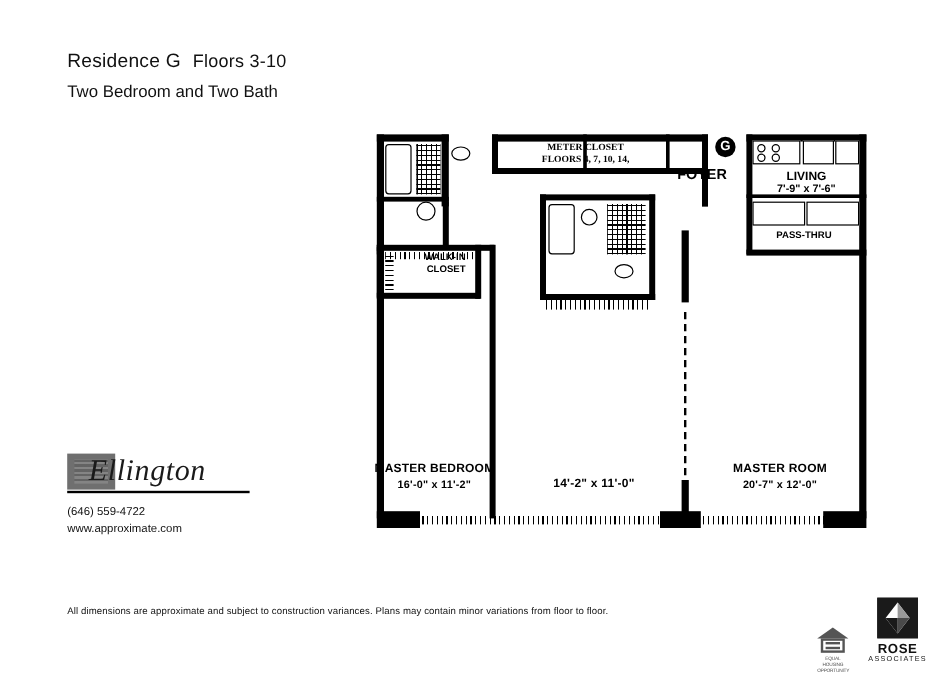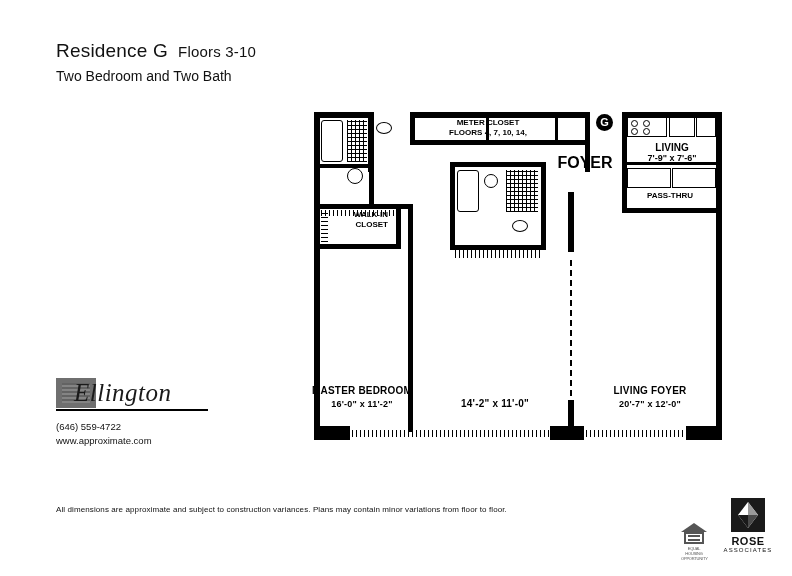--- a/index.html
+++ b/index.html
@@ -29,21 +29,21 @@
     left: 56px;
     top: 40px;
   }
   .title-line1 {
     font-size: 19px;
     letter-spacing: 0.2px;
     color: #111;
     white-space: nowrap;
   }
   .title-line1 .res-name {
-    font-size: 19px;
+    font-size: 16px;
   }
   .title-line1 .floors {
     font-size: 15px;
     margin-left: 10px;
   }
   .title-line2 {
     font-size: 14px;
     margin-top: 6px;
     color: #111;
   }
@@ -344,26 +344,26 @@
     <div class="fix-round" style="left:47px; top:68px; width:16px; height:16px;"></div>
 
     <div class="fix" style="left:157px; top:70px; width:22px; height:42px; border-radius:3px;"></div>
     <div class="hatch-v" style="left:206px; top:70px; width:32px; height:42px;"></div>
     <div class="hatch" style="left:206px; top:70px; width:32px; height:42px;"></div>
     <div class="fix-round" style="left:184px; top:74px; width:14px; height:14px;"></div>
     <div class="fix-round" style="left:212px; top:120px; width:16px; height:12px;"></div>
 
     <div class="g-circle" style="left:296px; top:14px;">G</div>
 
-    <div class="small-label" style="left:118px; top:18px; width:140px;">
+    <div class="small-label" style="left:118px; top:18px; width:140px;font-family:Liberation Serif, serif;">
       <span>METER CLOSET</span><br>
       <span>FLOORS 4, 7, 10, 14,</span>
     </div>
 
-    <div class="small-label" style="left:250px; top:58px; width:70px; font-size:16px;">FOYER</div>
+    <div class="small-label" style="left:250px; top:41px; width:70px; font-size:12px;">FOYER</div>
 
     <div class="small-label" style="left:322px; top:43px; width:100px;">
       <span style="font-size:10px;">LIVING</span><br>
       <span style="font-size:9px;">7'-9" x 7'-6"</span>
     </div>
 
     <div class="tiny-label" style="left:330px; top:92px; width:80px; font-size:8px;">PASS-THRU</div>
 
     <div class="small-label" style="left:18px; top:110px; width:70px; text-align:right;">
       <span>WALK-IN</span><br>
@@ -373,21 +373,21 @@
     <div class="room-label" style="left:12px; top:285px; width:100px;">
       <span>MASTER BEDROOM</span>
       <span class="dims">16'-0" x 11'-2"</span>
     </div>
 
     <div class="room-label" style="left:140px; top:297px; width:110px;">
       <span class="dims" style="font-size:10px;">14'-2" x 11'-0"</span>
     </div>
 
     <div class="room-label" style="left:290px; top:285px; width:120px;">
-      <span>LIVING FOYER</span>
+      <span>MASTER ROOM</span>
       <span class="dims">20'-7" x 12'-0"</span>
     </div>
   </div>
 
   <div id="logo-block">
     <div class="ellington-logo">
       <div class="logo-swatch"></div>
       <div class="logo-word">Ellington</div>
       <div class="logo-rule"></div>
     </div>

